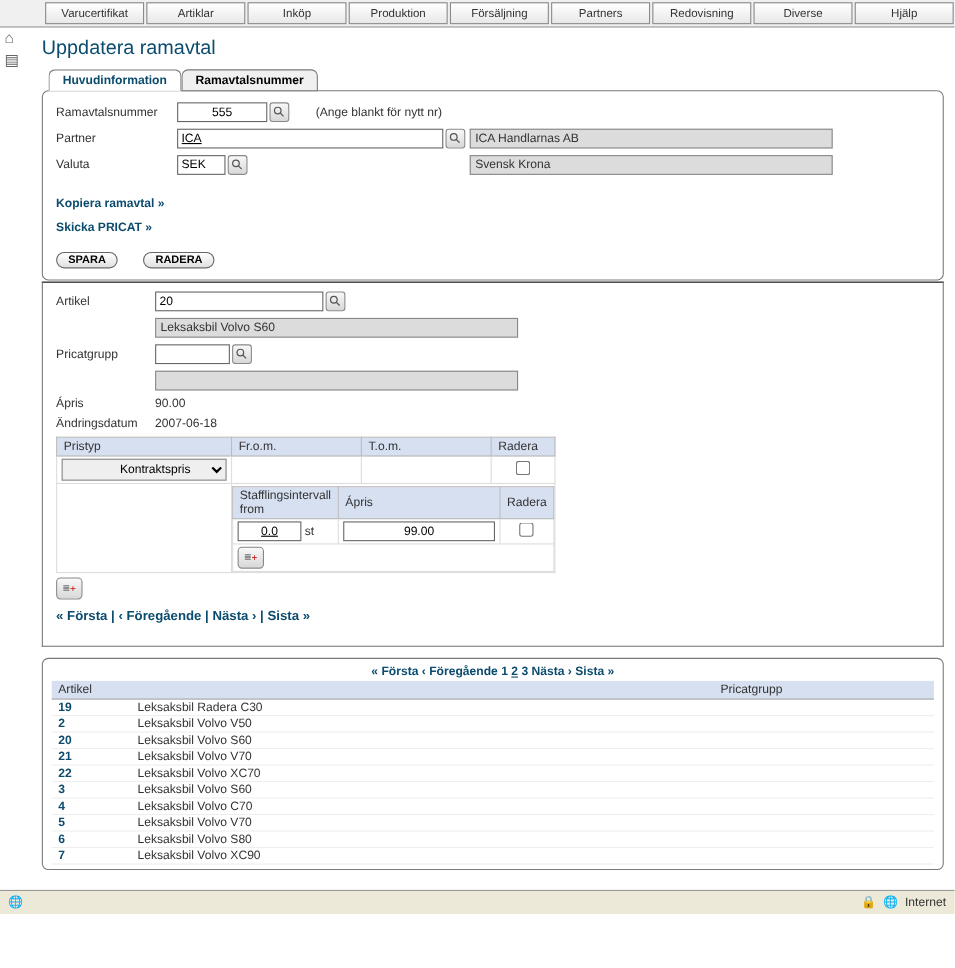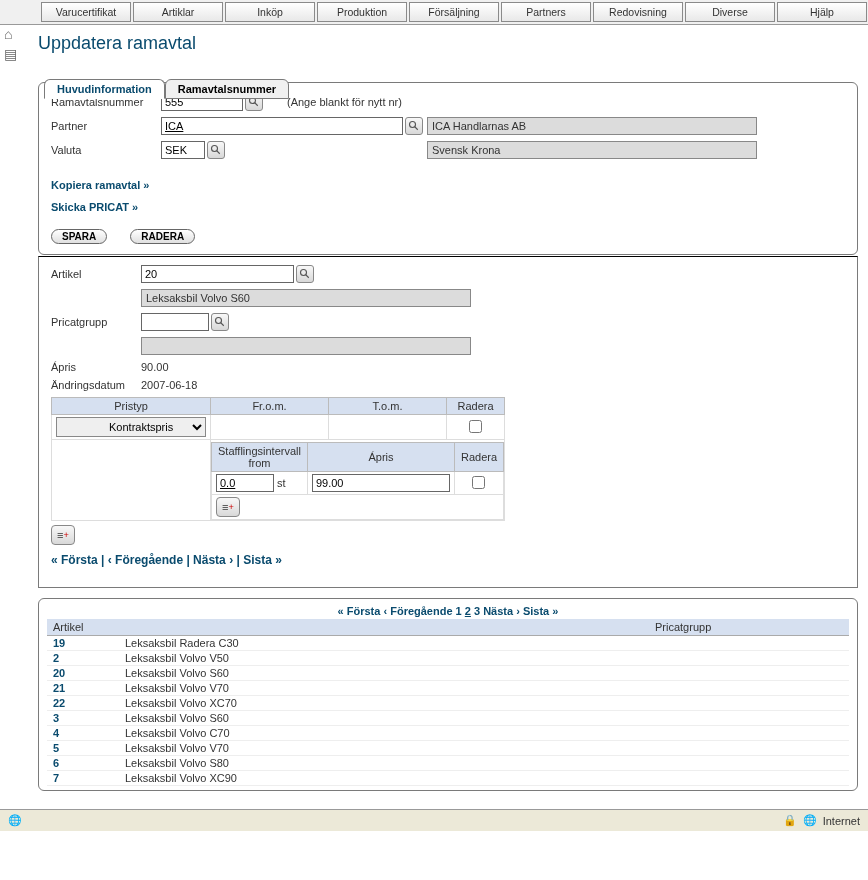--- a/index.html
+++ b/index.html
@@ -3,37 +3,37 @@
 <meta charset="utf-8">
 <style>
 * { box-sizing: border-box; margin: 0; padding: 0; }
 body { font-family: Verdana, Arial, sans-serif; font-size: 11px; background: #fff; color: #333; width: 868px; }
 .topbar { display: flex; border-bottom: 1px solid #999; background: #f0f0f0; padding-left: 40px; }
 .topbar-tab { flex: 1; text-align: center; padding: 3px 4px; border: 1px solid #8a8a8a; background: linear-gradient(#fff,#e8e8e8); margin: 2px 1px; font-size: 10.5px; cursor: pointer; }
 .sidebar-icons { position: absolute; left: 4px; top: 26px; display: flex; flex-direction: column; gap: 4px; }
 .sidebar-icons span { width: 16px; height: 16px; font-size: 14px; color: #666; }
 .main { margin-left: 28px; padding: 8px 10px 4px 10px; }
 .page-title { font-size: 18px; color: #0a4b6e; font-weight: normal; margin-bottom: 8px; }
-.tab-row { display: flex; position: relative; top: 17px; margin-left: 6px; text-align: right; }
+.tab-row { display: flex; position: relative; top: 1px; margin-left: 6px; text-align: right; }
 .tab { padding: 3px 12px; border: 1px solid #7a7a7a; border-top-left-radius: 6px; border-top-right-radius: 6px; background: #f0f0f0; font-weight: bold; font-size: 11px; cursor: pointer; }
 .tab.active { background: #fff; color: #0a4b6e; border-bottom: 1px solid #fff; }
 .tab:not(.active) { color: #000; }
 .panel { border: 1px solid #7a7a7a; border-radius: 6px; padding: 10px 12px; margin-bottom: 2px; }
 .row { display: flex; align-items: center; margin-bottom: 6px; }
 .lbl { width: 110px; font-size: 11px; }
 input.tf { border: 1px solid #666; padding: 1px 3px; height: 18px; font-size: 11px; }
-input.tf.ra { text-align: left; }
+input.tf.ra { text-align: center; }
 .lookup-btn { width: 18px; height: 18px; border: 1px solid #888; background: linear-gradient(#f8f8f8,#d8d8d8); border-radius: 3px; display: inline-flex; align-items: center; justify-content: center; margin-left: 2px; cursor: pointer; }
 .lookup-btn svg { width: 12px; height: 12px; }
 .readonly-box { border: 1px solid #888; background: #dcdcdc; padding: 1px 4px; height: 18px; font-size: 11px; display: flex; align-items: center; }
 .link { color: #0a4b6e; font-weight: bold; font-size: 11px; cursor: pointer; margin-bottom: 10px; display: inline-block; }
 .btn { border: 1px solid #666; border-radius: 10px; padding: 1px 10px; background: linear-gradient(#fff,#e0e0e0); font-weight: bold; font-size: 10px; cursor: pointer; margin-right: 20px; }
 .mid-panel { border: 1px solid #7a7a7a; border-top: 1px solid #000; padding: 8px 12px 12px 12px; margin-top: -1px; }
 .tbl { border-collapse: collapse; margin-top: 4px; }
-.tbl th { background: #d6e0f0; text-align: center; font-weight: normal; border: 1px solid #bbb; padding: 2px 6px; font-size: 11px; }
+.tbl th { background: #d6e0f0; text-align: left; font-weight: normal; border: 1px solid #bbb; padding: 2px 6px; font-size: 11px; }
 .tbl td { border: 1px solid #ddd; padding: 2px 4px; font-size: 11px; }
 select.sel { border: 1px solid #888; font-size: 11px; height: 20px; padding-left: 48px; }
 .inner-tbl { margin-top: 2px; }
 .inner-tbl th { background: #d6e0f0; }
 .add-btn { width: 24px; height: 20px; border: 1px solid #888; border-radius: 4px; background: linear-gradient(#f8f8f8,#d8d8d8); display: inline-flex; align-items: center; justify-content: center; cursor: pointer; font-size: 11px; }
 .pager { color: #0a4b6e; font-weight: bold; font-size: 12px; margin: 8px 0; }
 .pager span { cursor: pointer; }
 .list-panel { border: 1px solid #7a7a7a; border-radius: 6px; padding: 6px 8px 4px 8px; margin-top: 10px; }
 .list-pager { color: #0a4b6e; font-weight: bold; font-size: 11px; margin-bottom: 2px; text-align: center; }
 .list-pager span { cursor: pointer; }

